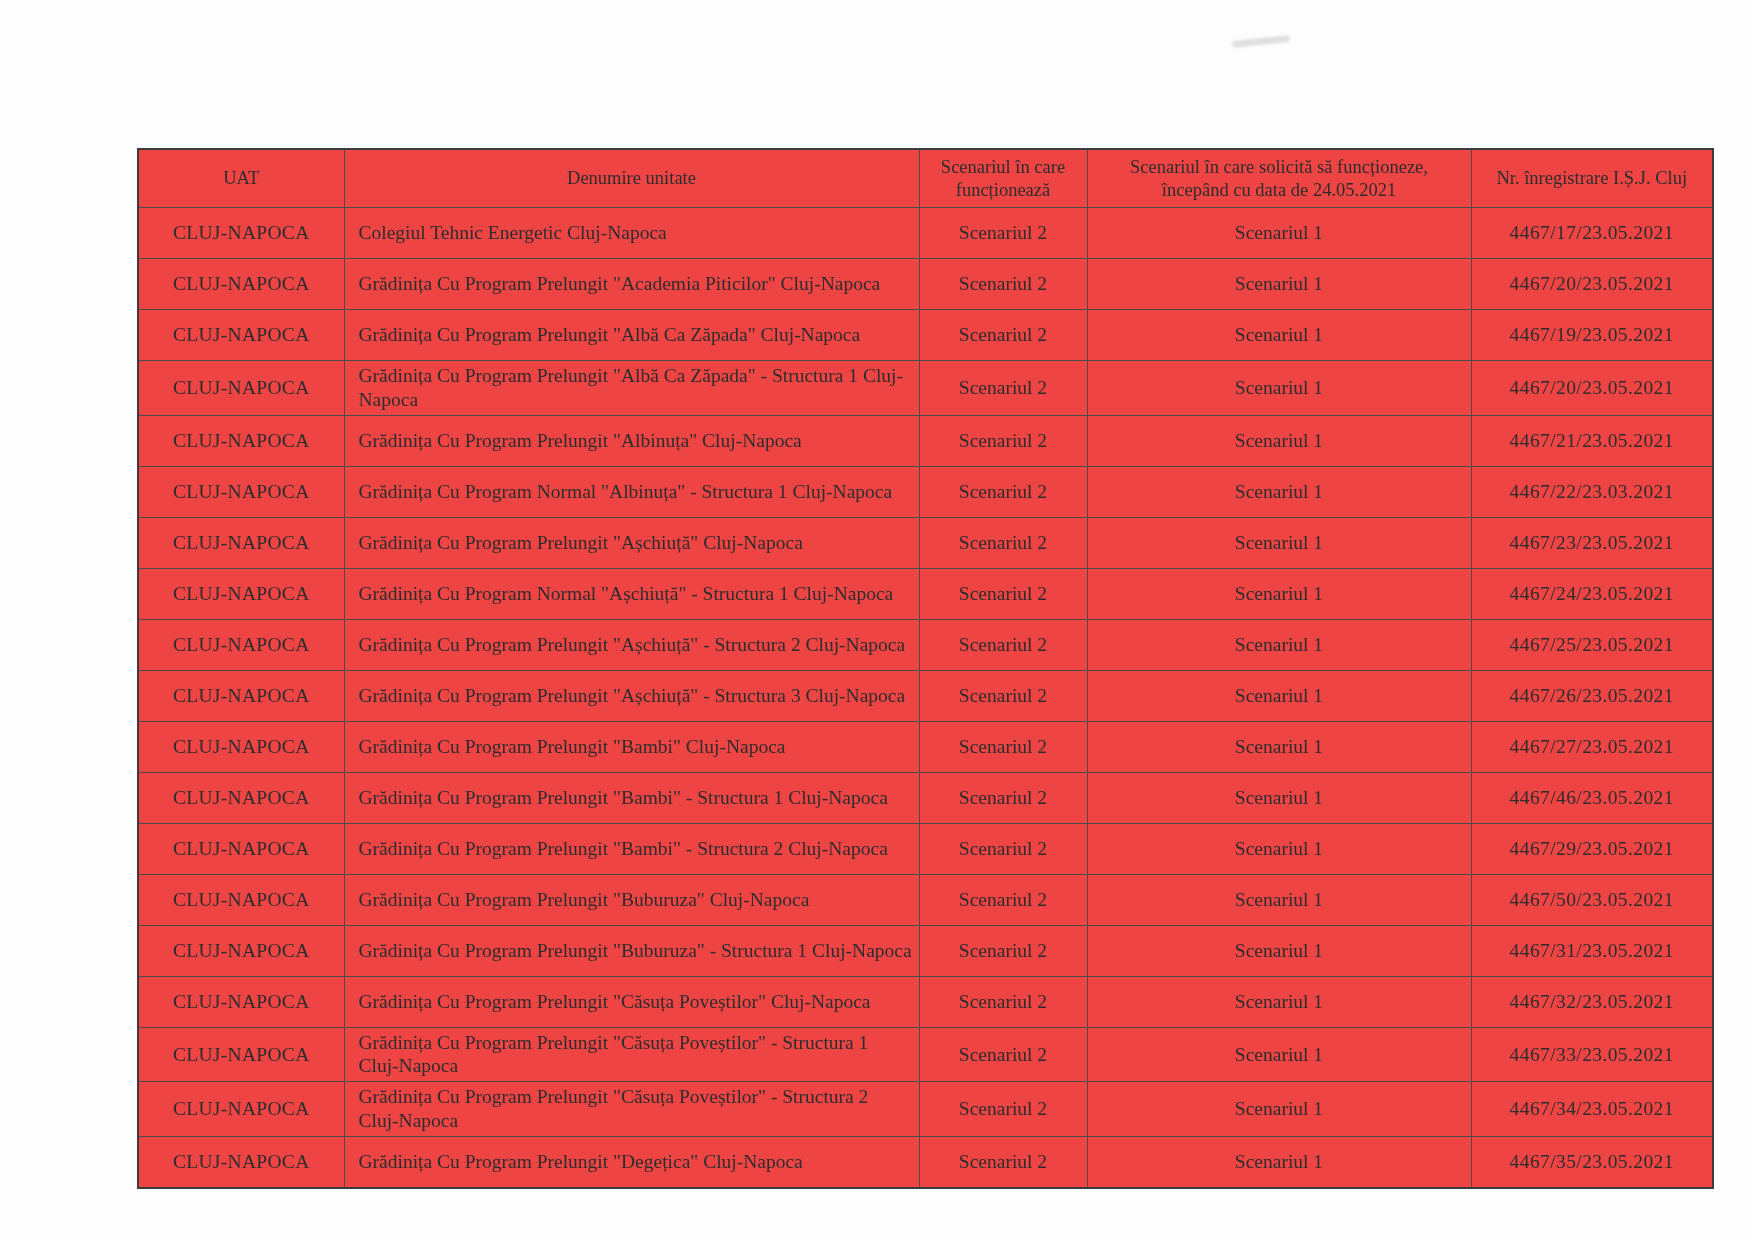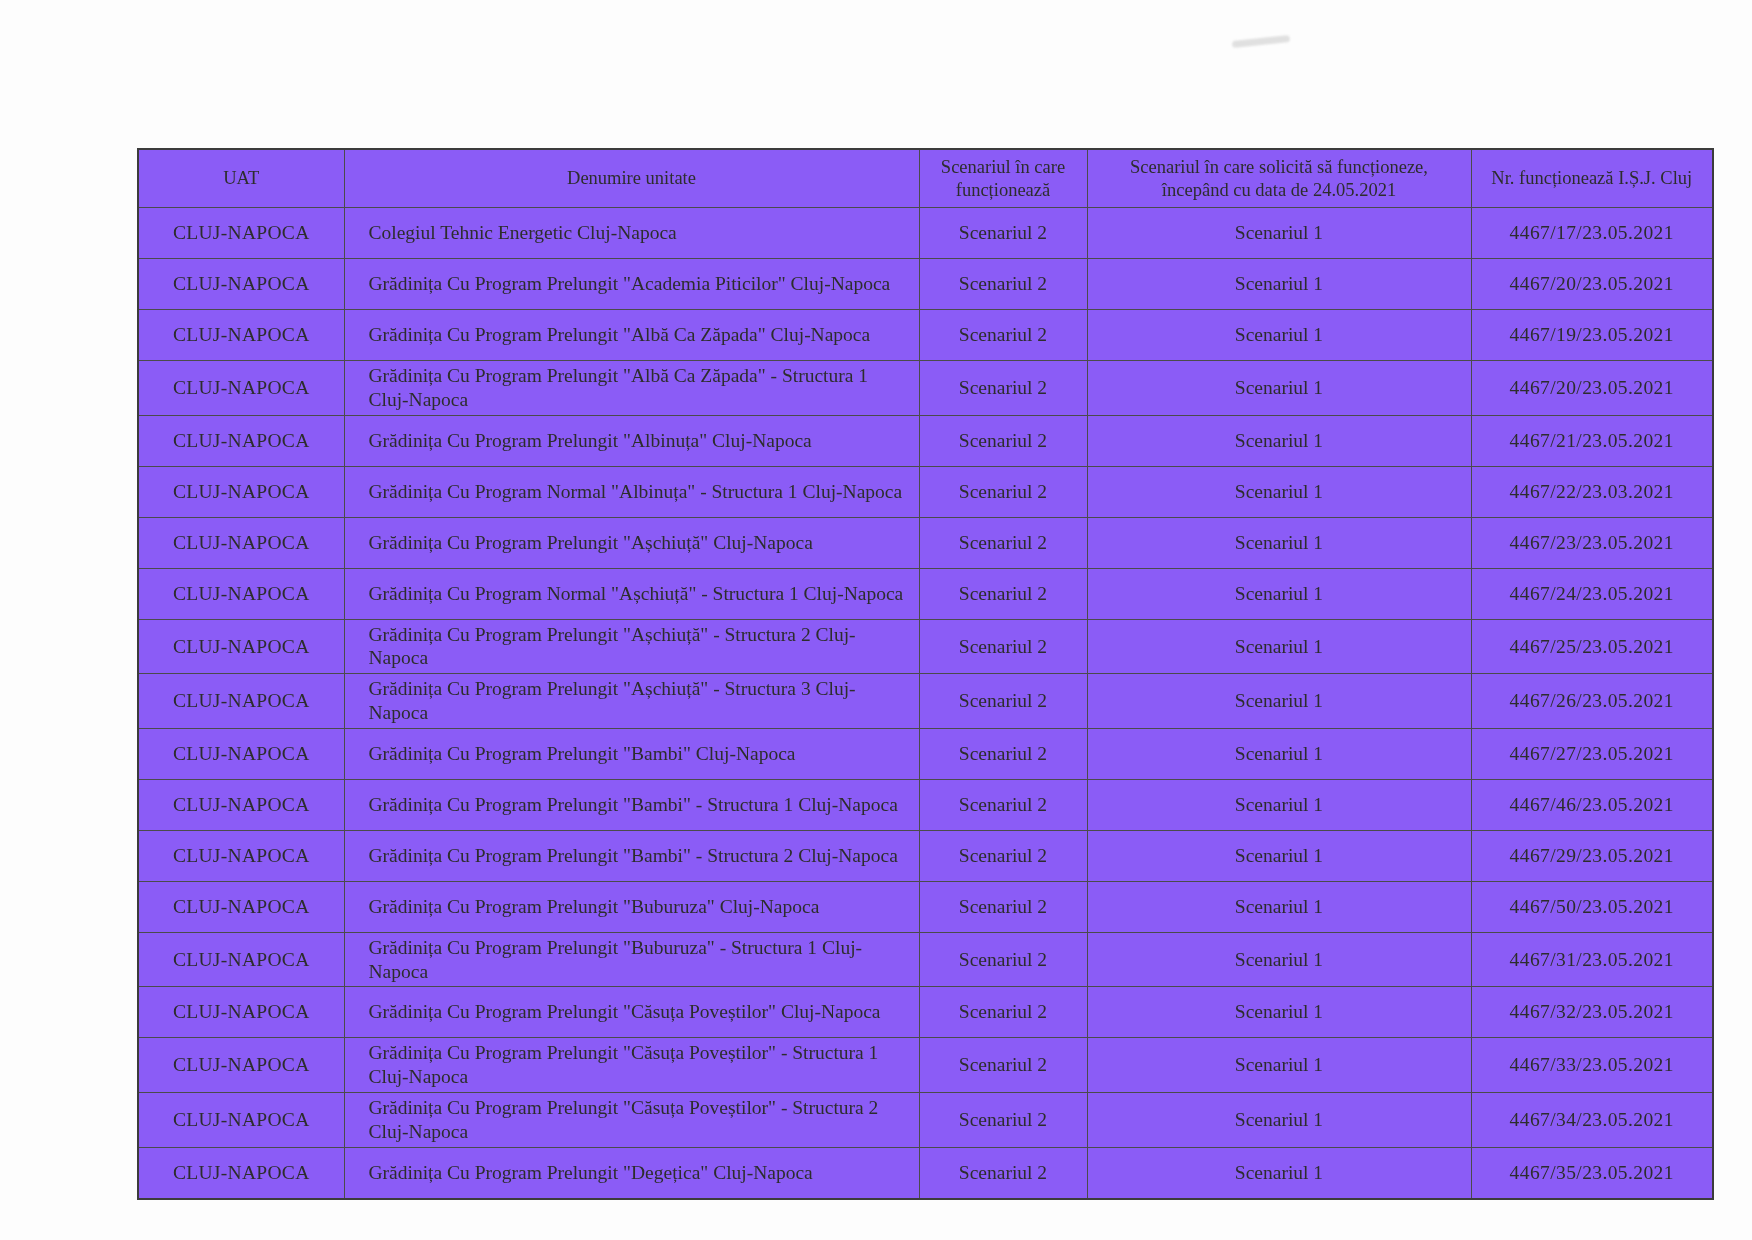--- a/index.html
+++ b/index.html
@@ -27,21 +27,21 @@
     transform: rotate(-6deg);
     filter: blur(1px);
   }
   table.doc-table {
     position: absolute;
     left: 137px;
     top: 148px;
     width: 1575px;
     border-collapse: collapse;
     table-layout: fixed;
-    background: #8b5cf6;
+    background: #ef4444;
     border: 2.5px solid #3c3c3c;
   }
   .doc-table th,
   .doc-table td {
     border: 1.5px solid #4b4b4b;
     vertical-align: middle;
     overflow: hidden;
   }
   .doc-table th {
     font-weight: normal;
@@ -53,21 +53,21 @@
   }
   .doc-table td {
     font-size: 19.5px;
     line-height: 1.22;
     padding: 3px 8px;
     height: 44px;
     text-align: center;
   }
   .doc-table td.unit-cell {
     text-align: left;
-    padding-left: 24px;
+    padding-left: 14px;
     padding-right: 6px;
   }
   .doc-table td.uat-cell {
     letter-spacing: 0.3px;
   }
   .doc-table td.reg-cell {
     letter-spacing: 0.4px;
     font-family: Liberation Serif, serif;
   }
   .bold-date {
@@ -86,21 +86,21 @@
     <col style="width:168px">
     <col style="width:384px">
     <col style="width:242px">
   </colgroup>
   <thead>
     <tr>
       <th>UAT</th>
       <th>Denumire unitate</th>
       <th>Scenariul în care funcționează</th>
       <th><span>Scenariul în care solicită să funcționeze,</span><br><span>începând cu data de </span><span class="bold-date">24.05.2021</span></th>
-      <th>Nr. funcționează I.Ș.J. Cluj</th>
+      <th>Nr. înregistrare I.Ș.J. Cluj</th>
     </tr>
   </thead>
   <tbody>
       <tr>
     <td class="uat-cell">CLUJ-NAPOCA</td>
     <td class="unit-cell">Colegiul Tehnic Energetic Cluj-Napoca</td>
     <td class="current-cell">Scenariul 2</td>
     <td class="requested-cell">Scenariul 1</td>
     <td class="reg-cell">4467/17/23.05.2021</td>
   </tr>

